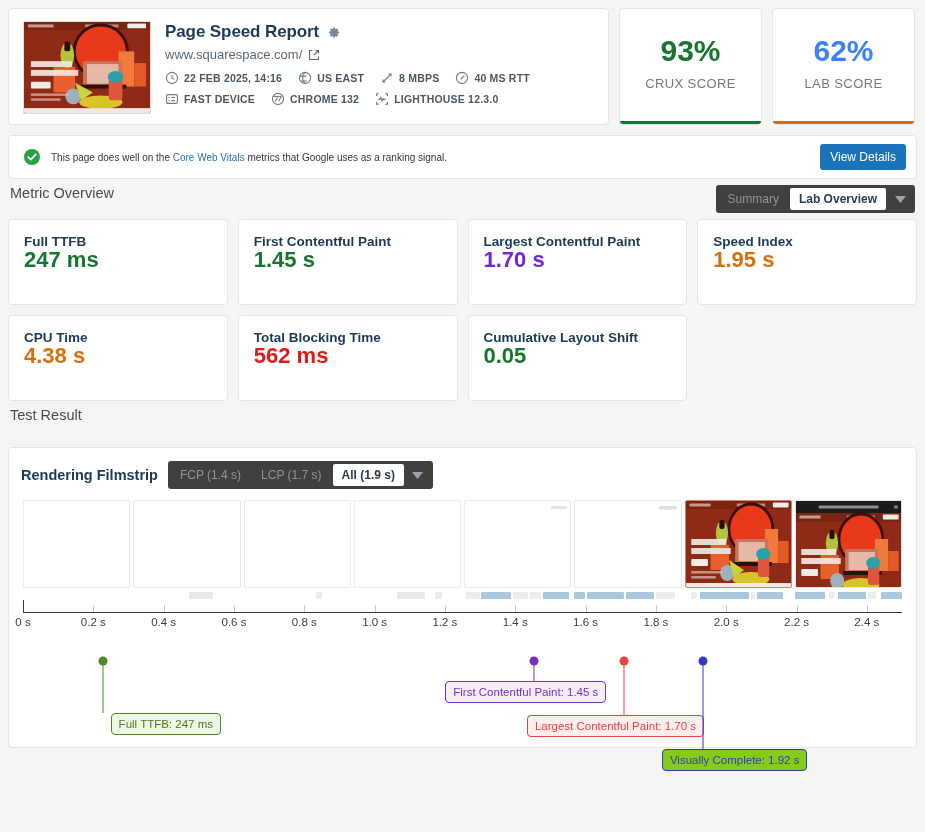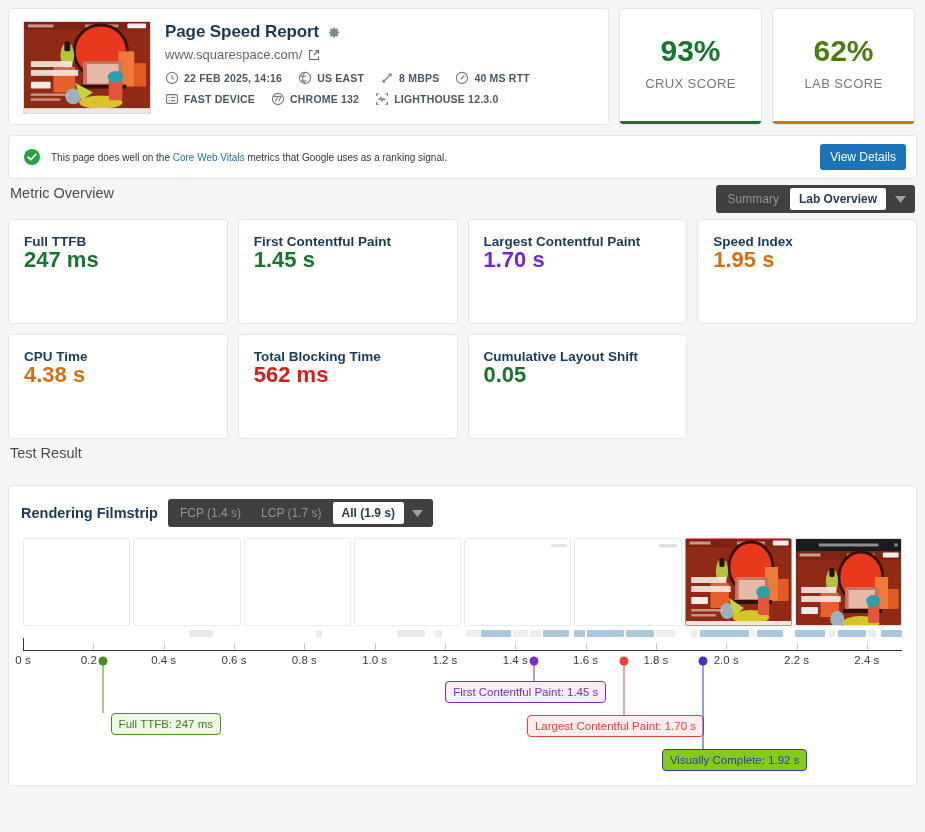--- a/index.html
+++ b/index.html
@@ -96,21 +96,21 @@
   }
   .seg-item.active { background:#fff; color:#2b3b4e; font-weight: bold; }
   .seg-caret {
     width: 24px; display:flex; align-items:center; justify-content:center;
     color:#9aa1a8; cursor:pointer;
   }
 
   
   .mgrid { display:grid; grid-template-columns: repeat(4, 1fr); gap: 10px; }
   .mgrid + .mgrid { margin-top: 10px; }
-  .mcard { padding: 14px 15px 16px 15px; height: 105px; }
+  .mcard { padding: 14px 15px 16px 15px; height: 86px; }
   .mcard .name { font-size: 13.5px; font-weight: bold; color:#1b3a57; }
   .mcard .value { font-size: 22px; font-weight: bold; line-height:1; }
 
   
   .film-card { margin-top: 6px; padding: 14px 12px 10px 12px; height: 301px; position: relative; }
   .film-head { display:flex; align-items:center; gap: 10px; height: 26px; }
   .film-title { font-size: 14.5px; font-weight: bold; color:#1b3a57; }
 
   .frames { display:flex; gap: 3px; margin-top: 12px; height: 88px; padding: 0 2px; }
   .frame {
@@ -289,21 +289,21 @@
       </div>
     </div>
 
     <div class="card score-card">
       <div class="val" style="color:#17752f">93%</div>
       <div class="lbl">CRUX SCORE</div>
       <div class="bar" style="background:#17752f"></div>
     </div>
 
     <div class="card score-card">
-      <div class="val" style="color:#4d7c0f">62%</div>
+      <div class="val" style="color:#3b82f6">62%</div>
       <div class="lbl">LAB SCORE</div>
       <div class="bar" style="background:#d4700e"></div>
     </div>
   </div>
 
   <div class="card banner">
     <span class="check-ico">
       <svg viewBox="0 0 18 18">
           <circle cx="9" cy="9" r="8" fill="#25a244"></circle>
           <path d="M5.2 9.2 7.8 11.7 12.8 6.3" fill="none" stroke="#fff" stroke-width="1.7" stroke-linecap="round" stroke-linejoin="round"></path>

